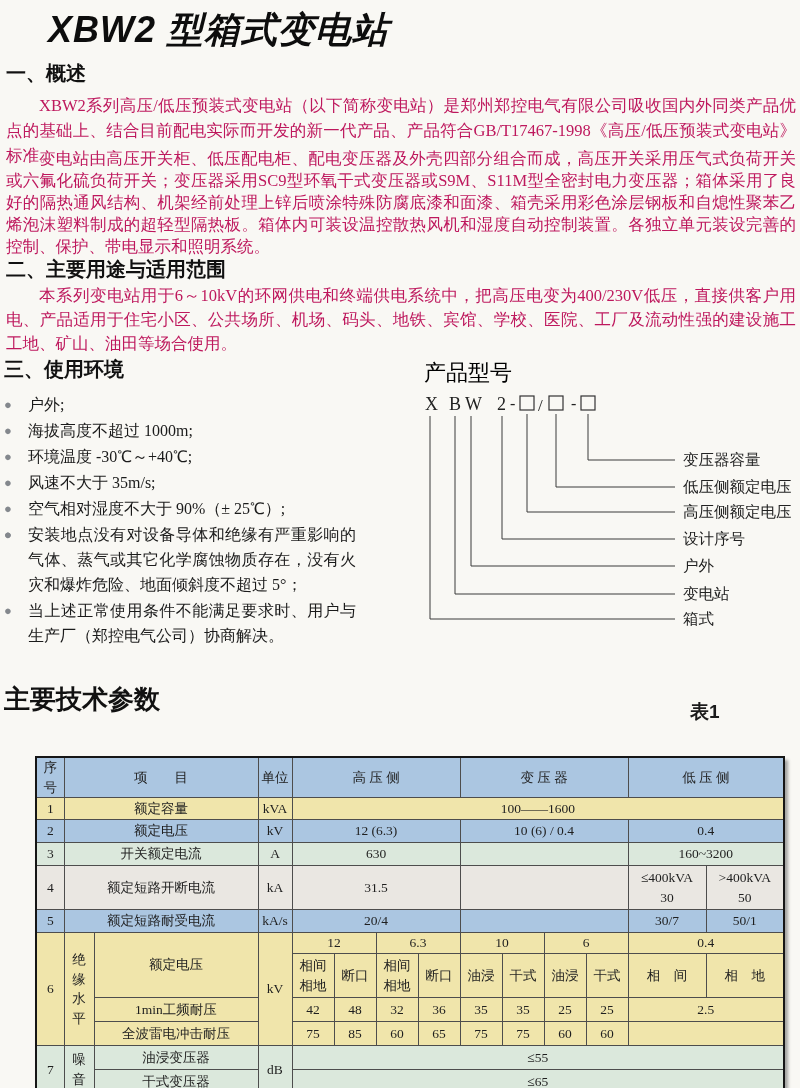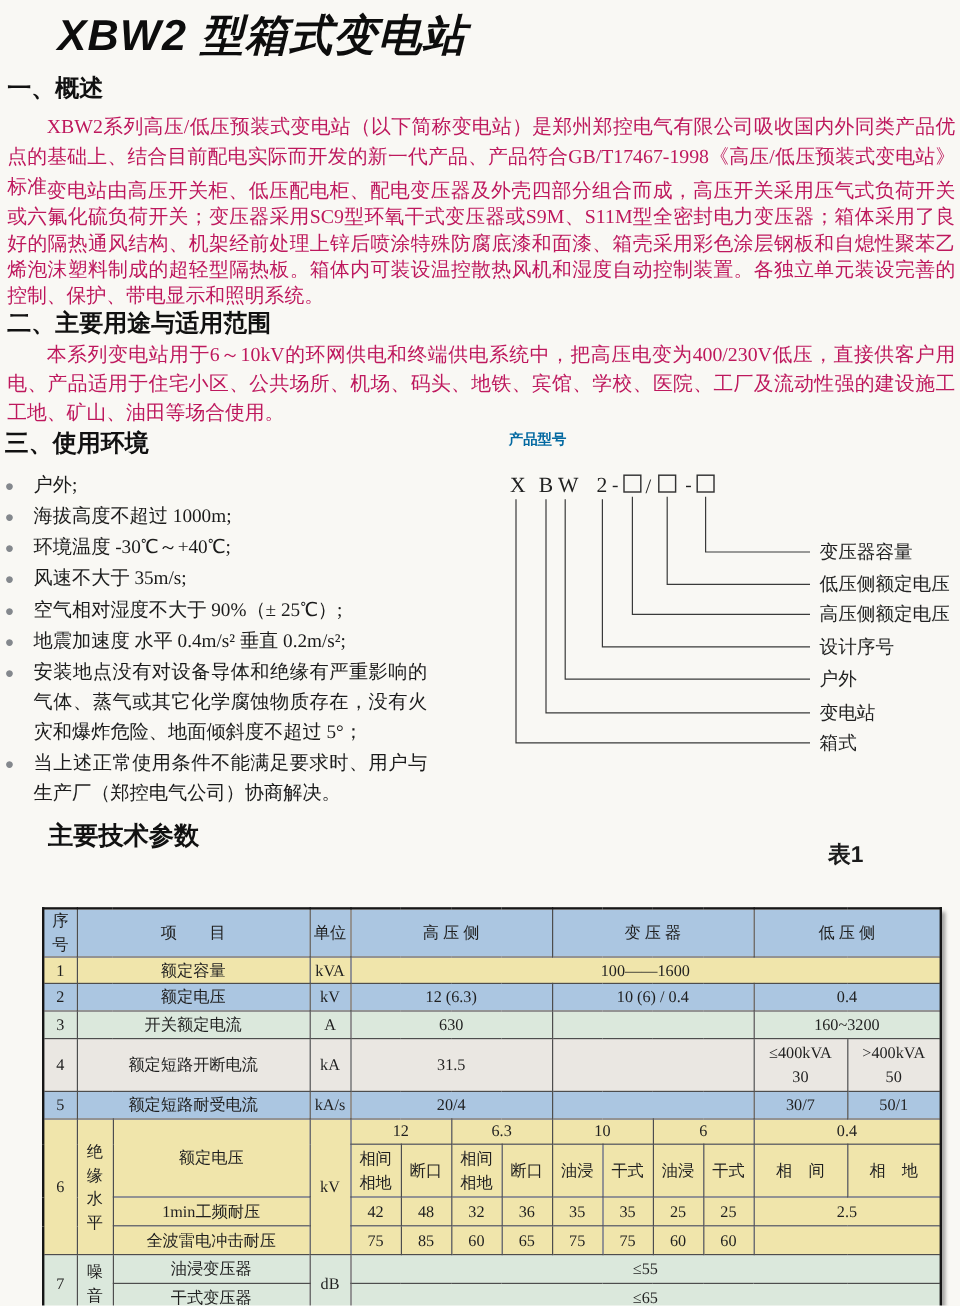--- a/index.html
+++ b/index.html
@@ -13,21 +13,21 @@
     font-family:"Liberation Sans", sans-serif;
     font-weight:bold;font-style:italic;
     font-size:36px;letter-spacing:1px;color:#0d0d0d;
   }
   .sec-h{
     font-family:"Liberation Sans", sans-serif;
     font-weight:bold;font-size:20px;color:#111;text-align:right;
   }
   .sub-h{
     font-family:"Liberation Sans", sans-serif;
-    font-weight:bold;font-size:12px;color:#0369a1;
+    font-weight:normal;font-size:22px;color:#000000;
   }
   p.body{
     margin:0;text-align:justify;text-indent:2em;
     font-size:16.5px;color:#be185d;
   }
   ul.env{list-style:none;margin:0;padding:0;width:352px;}
   ul.env li{
     position:relative;padding-left:24px;
     font-size:16px;line-height:25px;margin-bottom:1px;text-align:justify;
   }
@@ -72,21 +72,21 @@
 
 <div class="abs sec-h" style="left:4px;top:356px;">三、使用环境</div>
 <div class="abs sub-h" style="left:424px;top:358px;">产品型号</div>
 
 <ul class="abs env" style="left:4px;top:392px;">
   <li><span class="dot">●</span><span>户外;</span></li>
   <li><span class="dot">●</span><span>海拔高度不超过 1000m;</span></li>
   <li><span class="dot">●</span><span>环境温度 -30℃～+40℃;</span></li>
   <li><span class="dot">●</span><span>风速不大于 35m/s;</span></li>
   <li><span class="dot">●</span><span>空气相对湿度不大于 90%（± 25℃）;</span></li>
-  <li><span class="dot">●</span><span>地震加速度 水平 0.4m/s² 垂直 0.2m/s²;</span></li>
+  <li><span class="dot">●</span></li>
   <li><span class="dot">●</span><span>安装地点没有对设备导体和绝缘有严重影响的气体、蒸气或其它化学腐蚀物质存在，没有火灾和爆炸危险、地面倾斜度不超过 5°；</span></li>
   <li><span class="dot">●</span><span>当上述正常使用条件不能满足要求时、用户与生产厂（郑控电气公司）协商解决。</span></li>
 </ul>
 
 <svg class="abs" style="left:405px;top:386px;" width="392" height="258" viewBox="0 0 392 258">
   <g>
     <text x="20" y="24" font-size="18">X</text>
     <text x="44" y="24" font-size="18">B</text>
     <text x="60" y="24" font-size="18">W</text>
     <text x="92" y="24" font-size="18">2</text>
@@ -110,21 +110,21 @@
     <text x="278" y="79" font-size="15.5">变压器容量</text>
     <text x="278" y="106" font-size="15.5">低压侧额定电压</text>
     <text x="278" y="131" font-size="15.5">高压侧额定电压</text>
     <text x="278" y="158" font-size="15.5">设计序号</text>
     <text x="278" y="185" font-size="15.5">户外</text>
     <text x="278" y="213" font-size="15.5">变电站</text>
     <text x="278" y="238" font-size="15.5">箱式</text>
   </g>
 </svg>
 
-<div class="abs sec-h" style="left:4px;top:682px;font-size:21px;margin-left:36px;">主要技术参数</div>
+<div class="abs sec-h" style="left:4px;top:682px;font-size:26px;">主要技术参数</div>
 <div class="abs tbl-label" style="left:690px;top:699px;">表1</div>
 
 <table class="abs params" style="left:35px;top:756px;">
   <colgroup>
     <col style="width:28px">
       <col style="width:30px">
       <col style="width:164px">
       <col style="width:34px">
     <col style="width:42px">
       <col style="width:42px">

